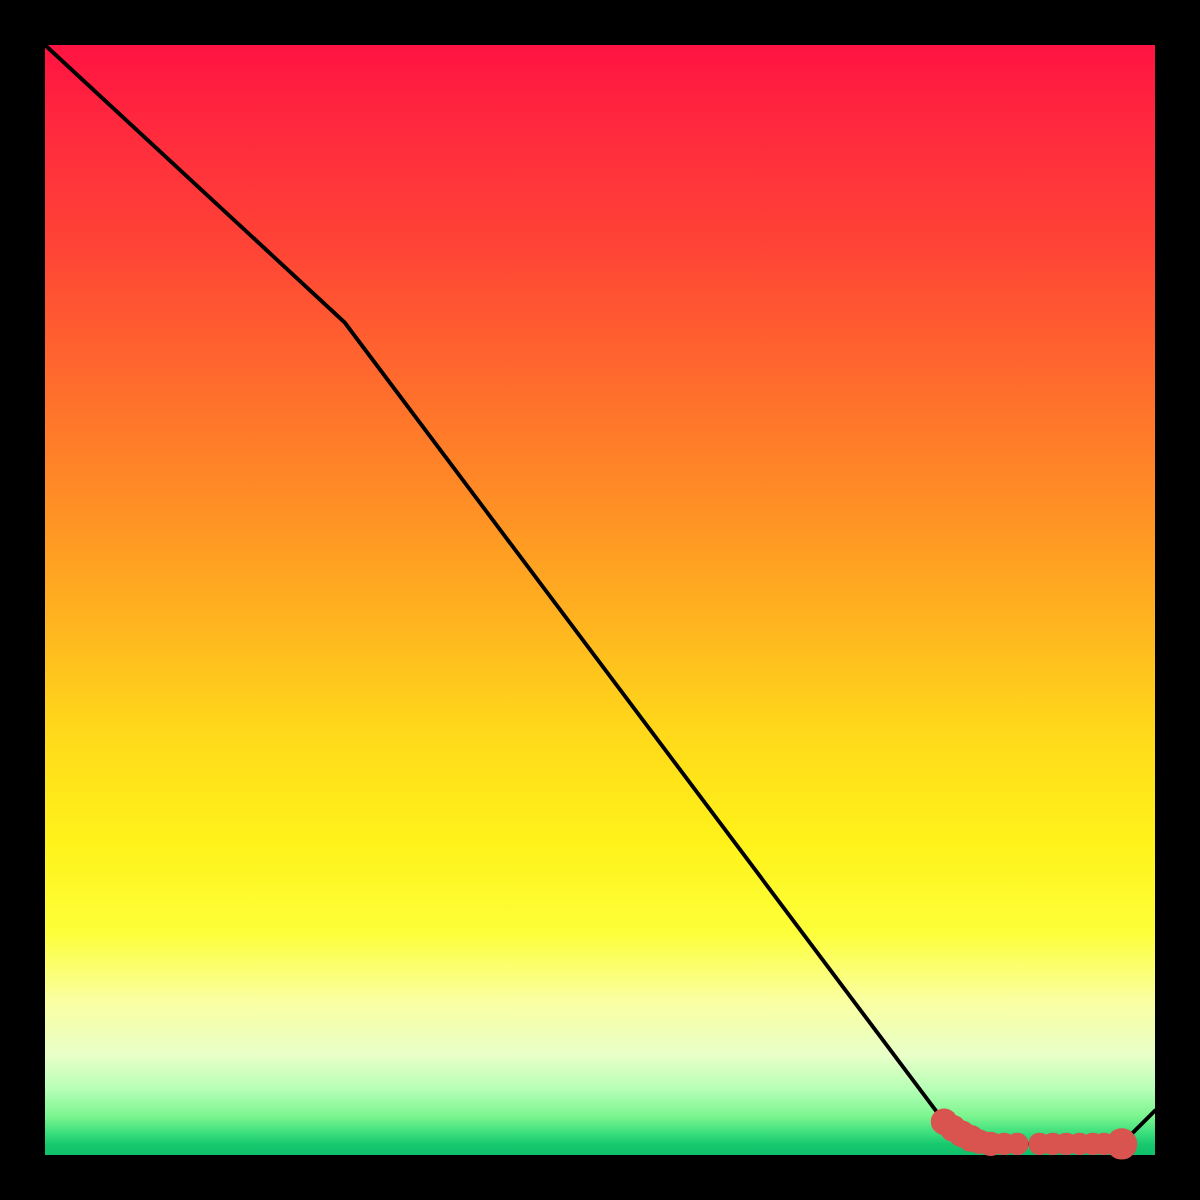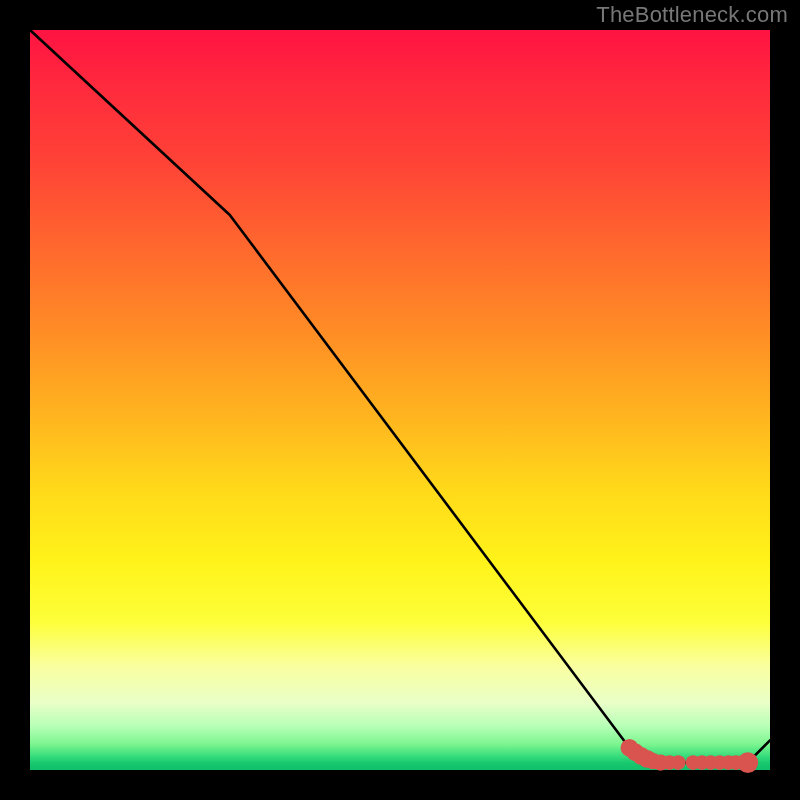--- a/index.html
+++ b/index.html
@@ -68,21 +68,20 @@
     top: 0;
     width: 100%;
     height: 100%;
     overflow: visible;
   }
 </style>
 </head>
 <body>
 
 <div class="stage">
-  <div class="watermark">TheBottleneck.com</div>
 
   <div class="plot-wrap">
     <div class="gradient"></div>
     <svg class="overlay" viewBox="0 0 100 100" preserveAspectRatio="none">
       <g>
         <path id="curve-path" fill="none" stroke="#000" stroke-width="0.35" stroke-linejoin="round" stroke-linecap="round" d="M0.00 0.00 L27.00 25.00 L81.00 97.00 L85.00 99.00 L92.00 99.00 L97.00 99.00 L100.00 96.00"></path>
       </g>
       <g id="marker-group">
           <circle cx="81" cy="97" r="1.2" fill="#d9534f"></circle>
           <circle cx="81.8" cy="97.6" r="1.2" fill="#d9534f"></circle>

